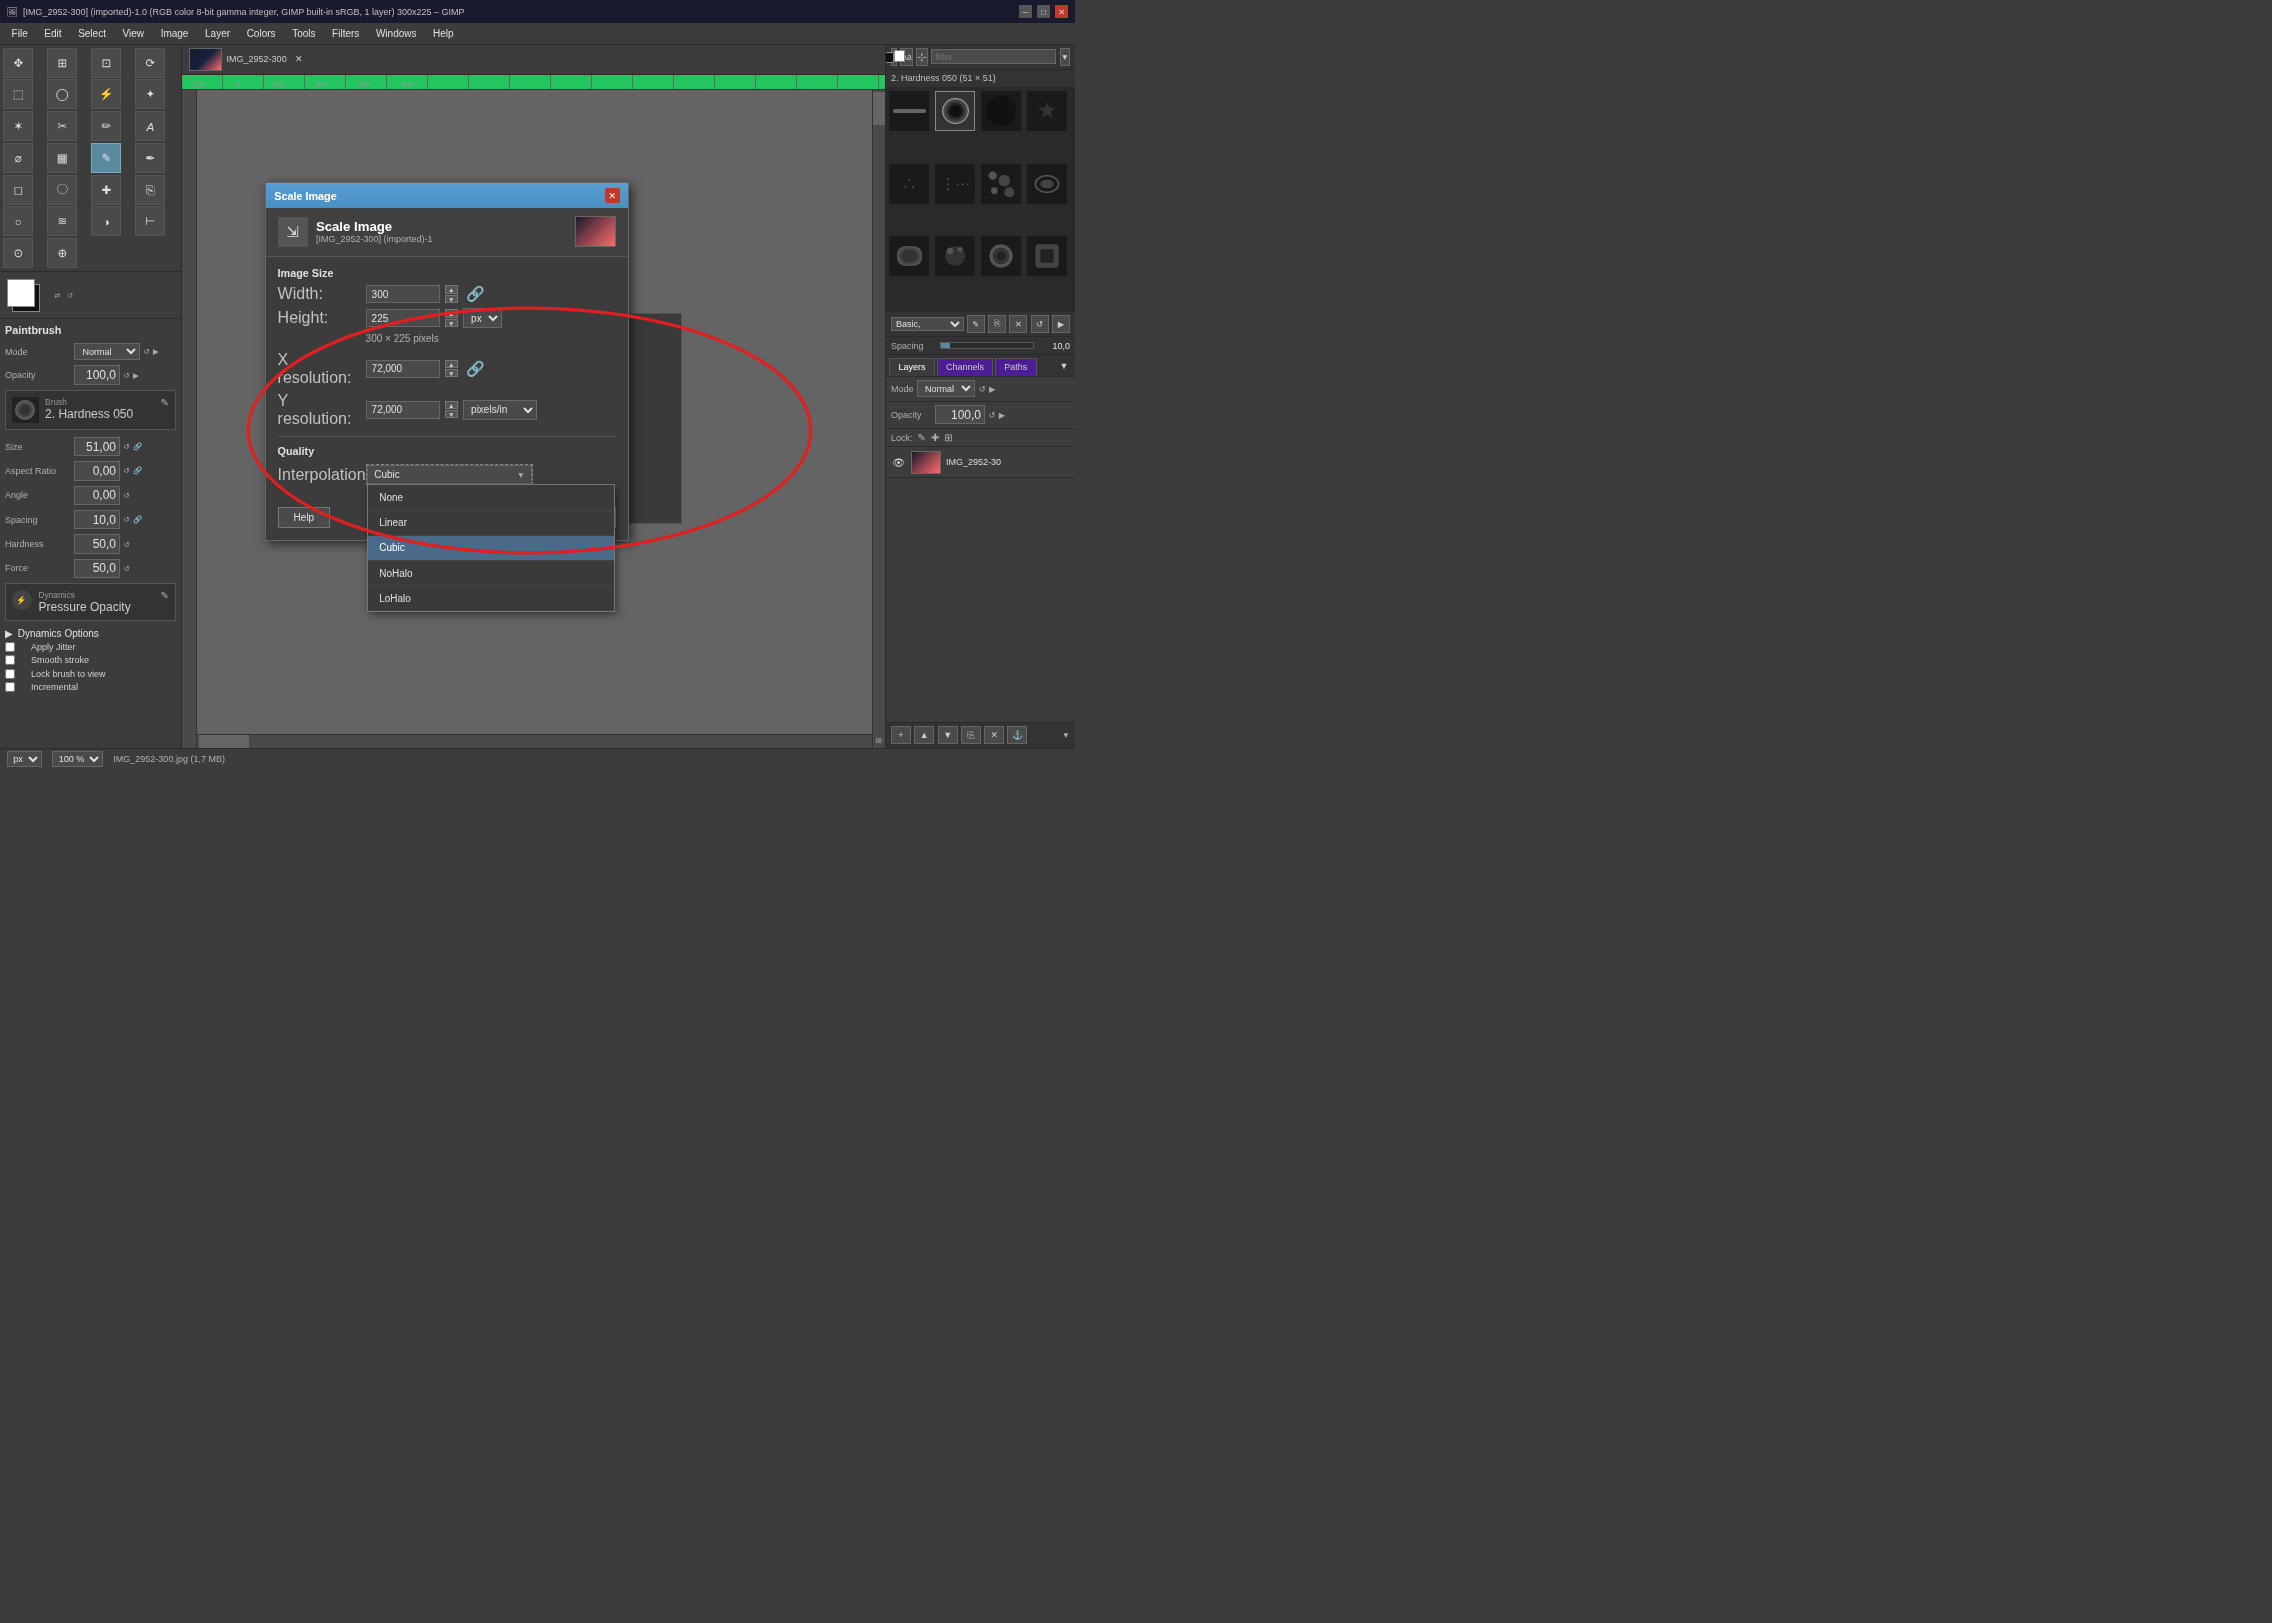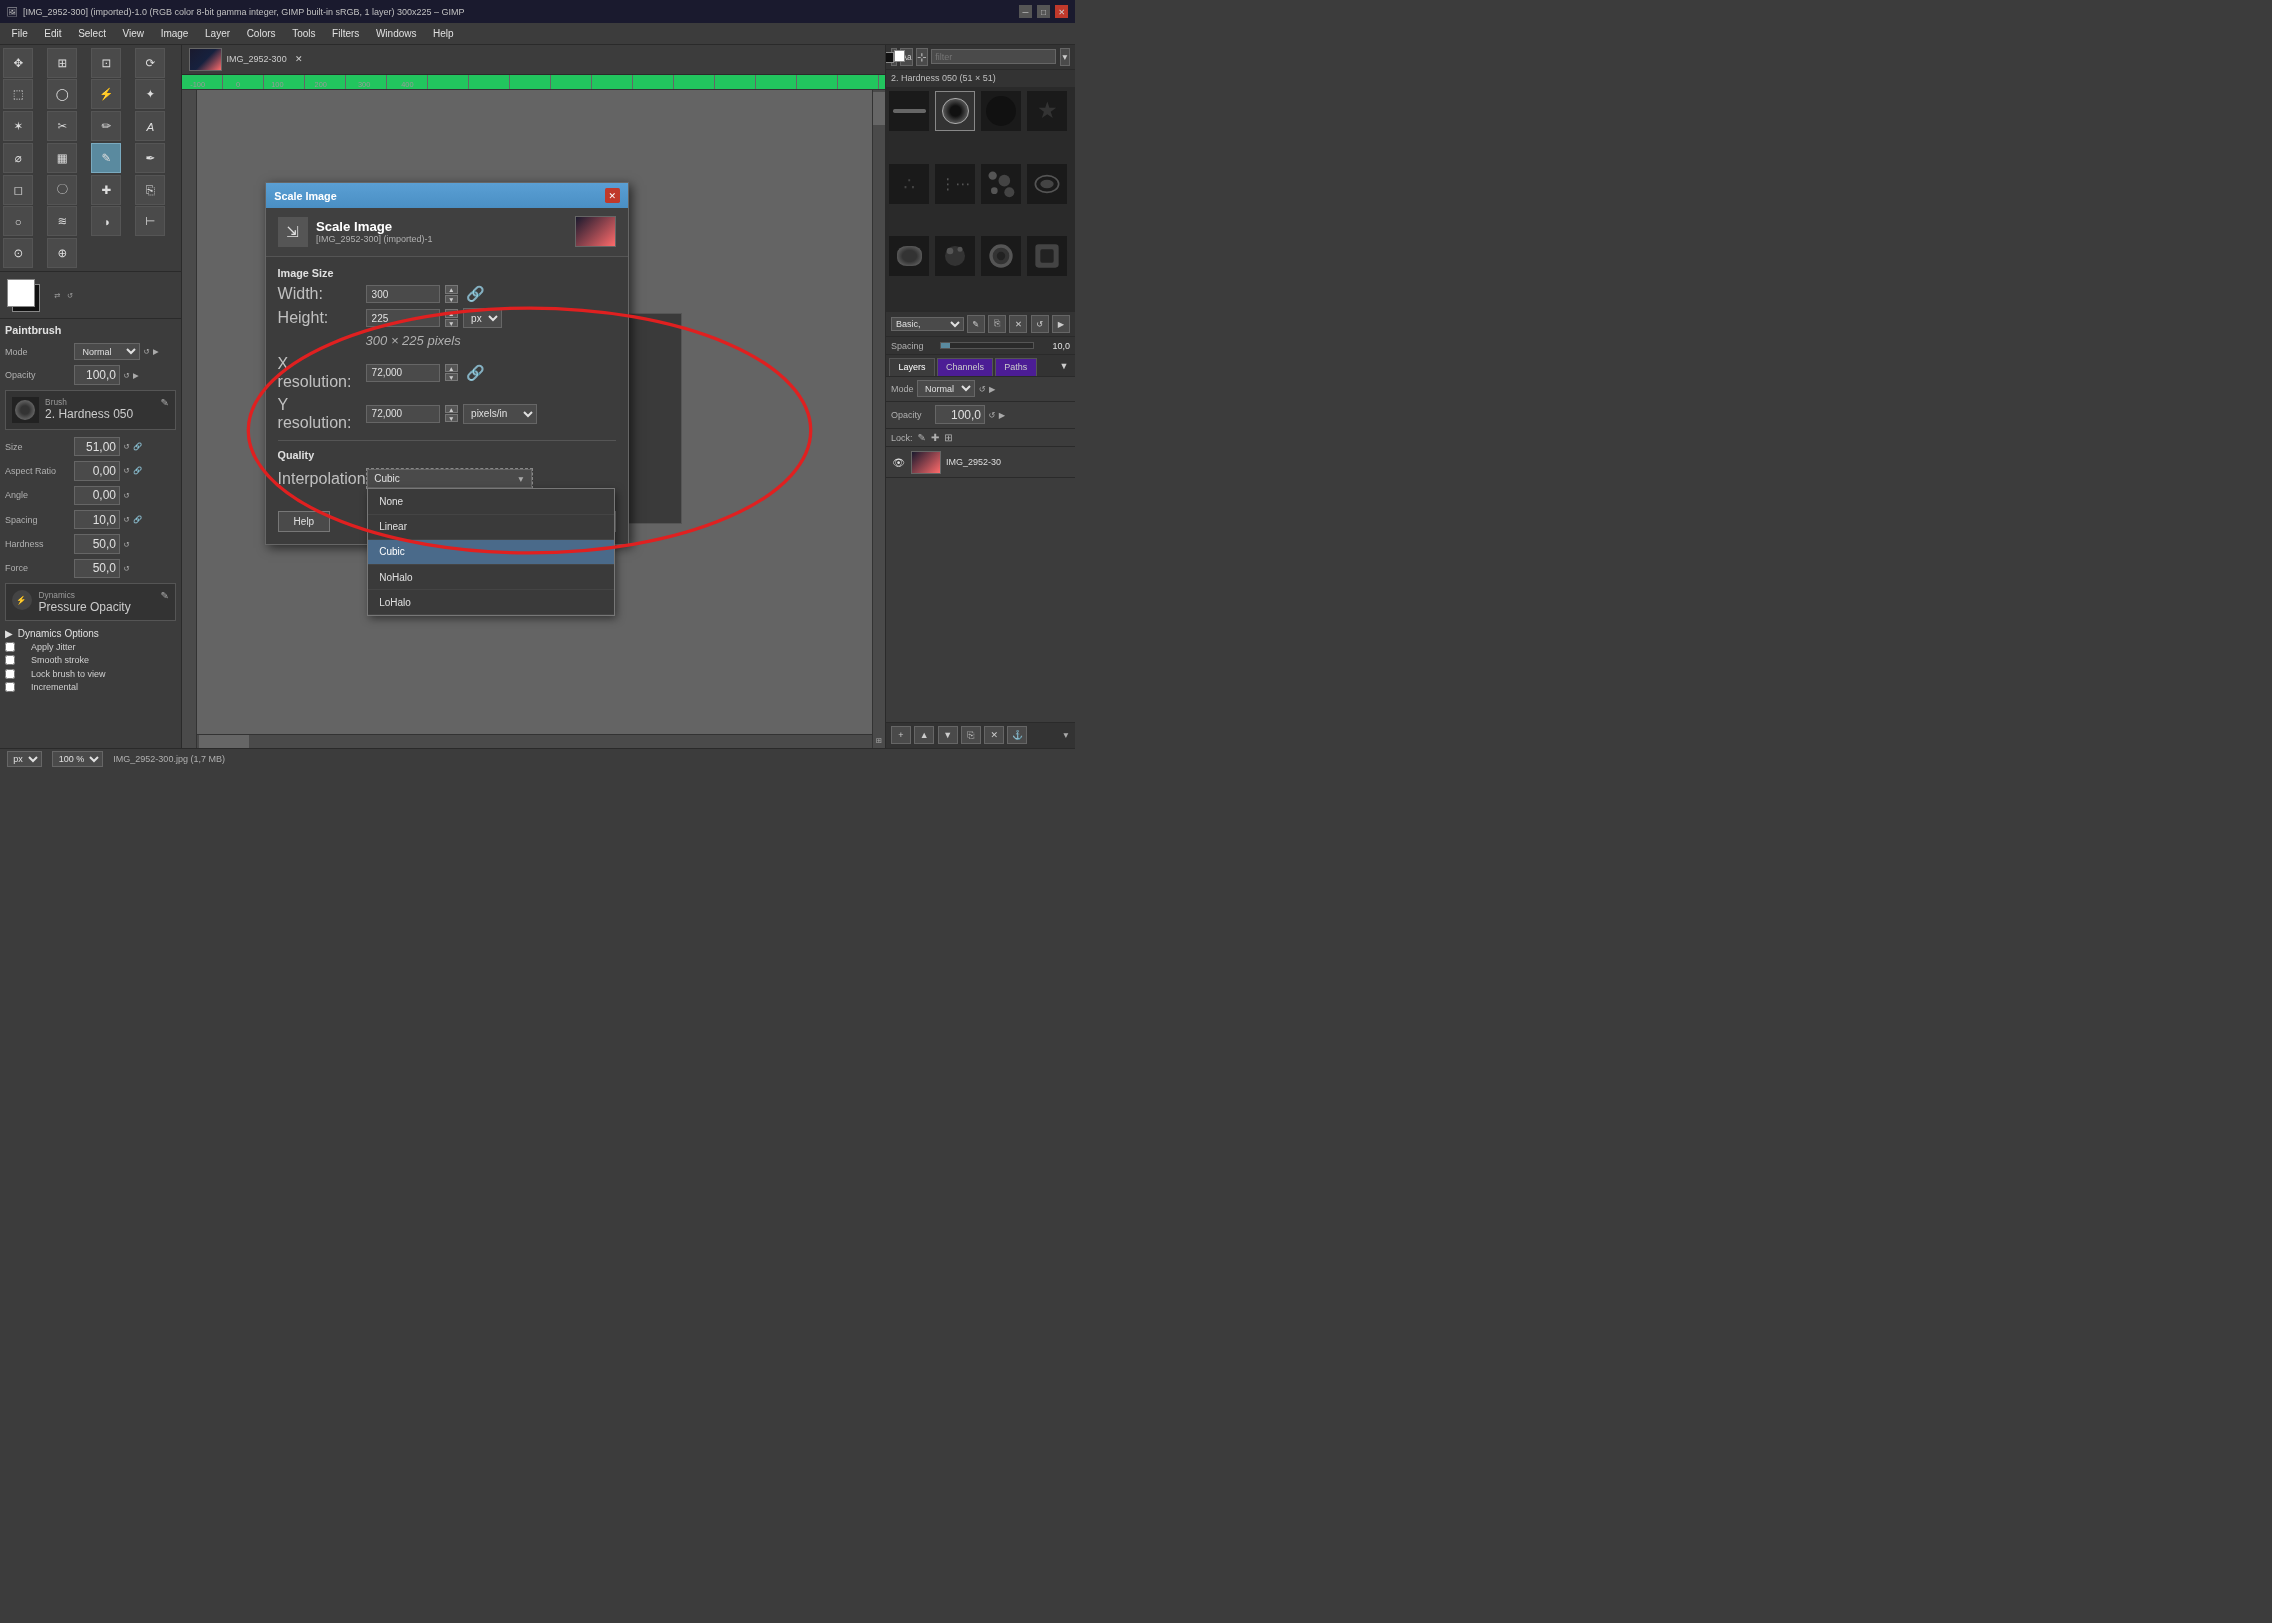--- a/index.html
+++ b/index.html
@@ -508,25 +508,24 @@
       width: 74px;
     }
     .dialog-unit-select {
       background: #4a4a4a;
       border: 0.8px solid #666;
       color: #e0e0e0;
       padding: 2.5px 3.3px;
       font-size: 10px;
     }
     .dim-info {
-      font-size: 13px;
+      font-size: 10px;
       color: #b0b0b0;
       margin-left: 88px;
       margin-bottom: 6.6px;
-      font-style: italic;
     }
     .dialog-separator {
       height: 0.8px;
       background: #555;
       margin: 8.3px 0;
     }
     .quality-select-wrapper {
       position: relative;
     }
     .quality-select {

